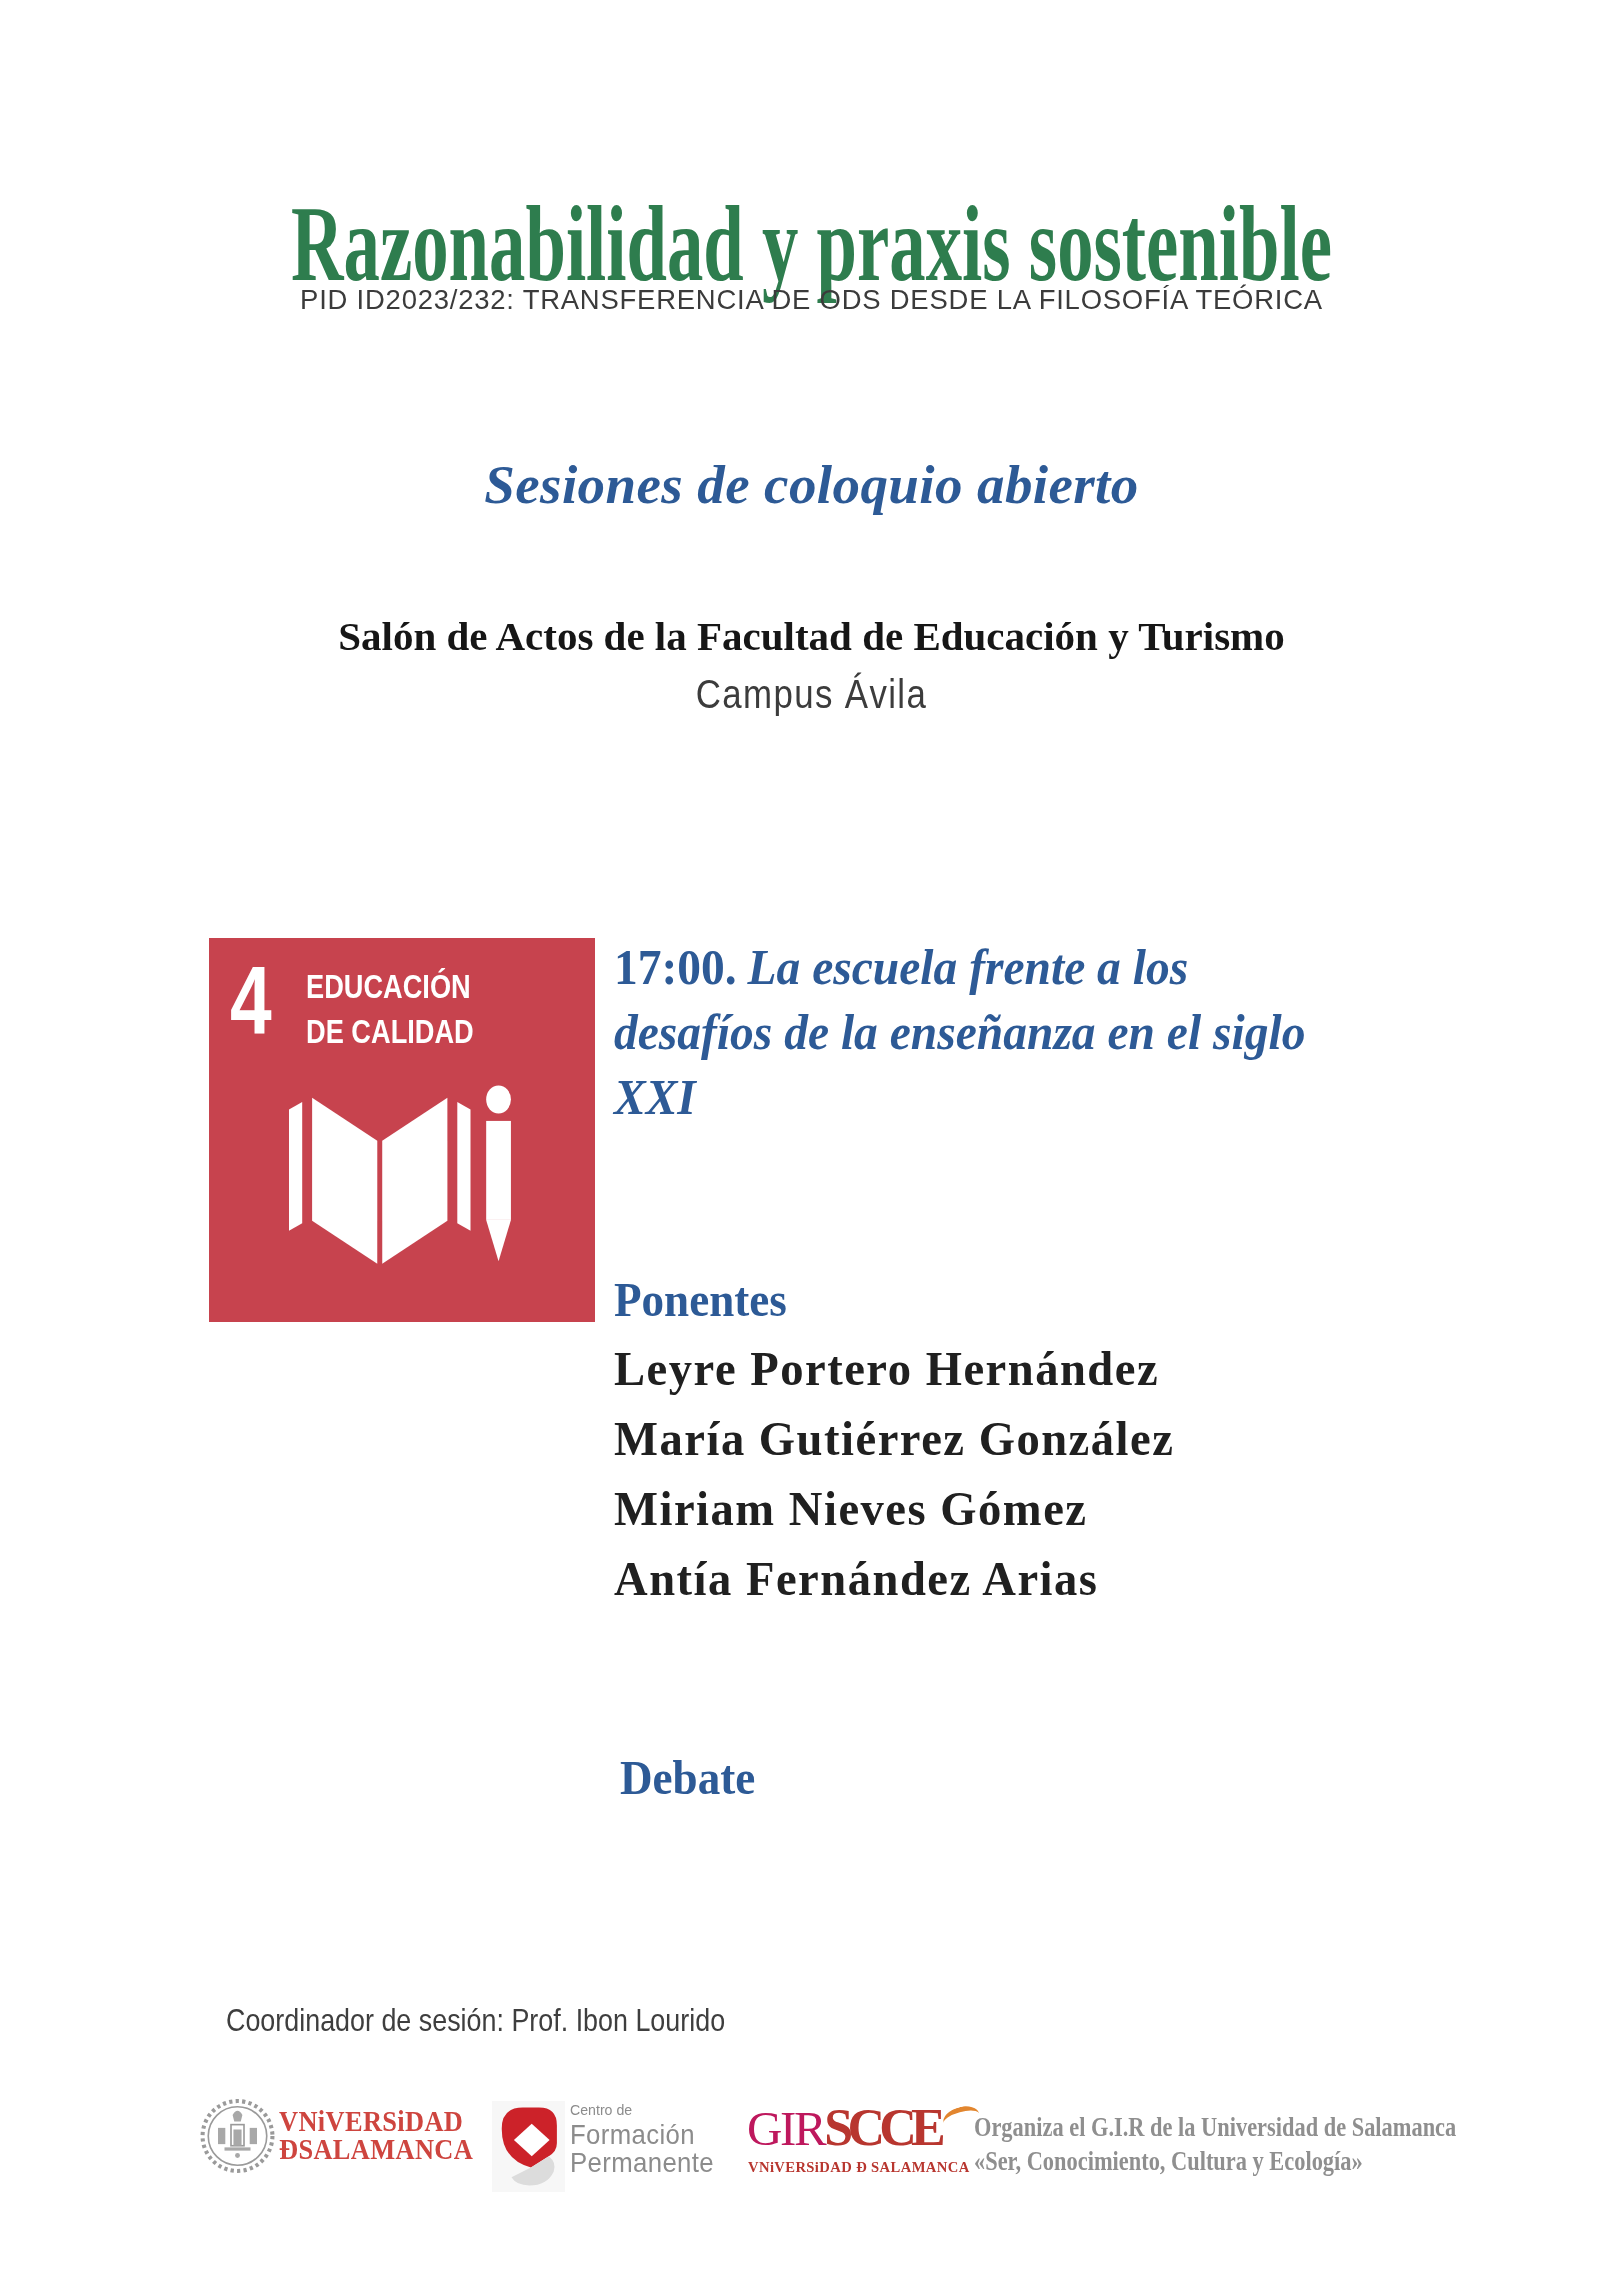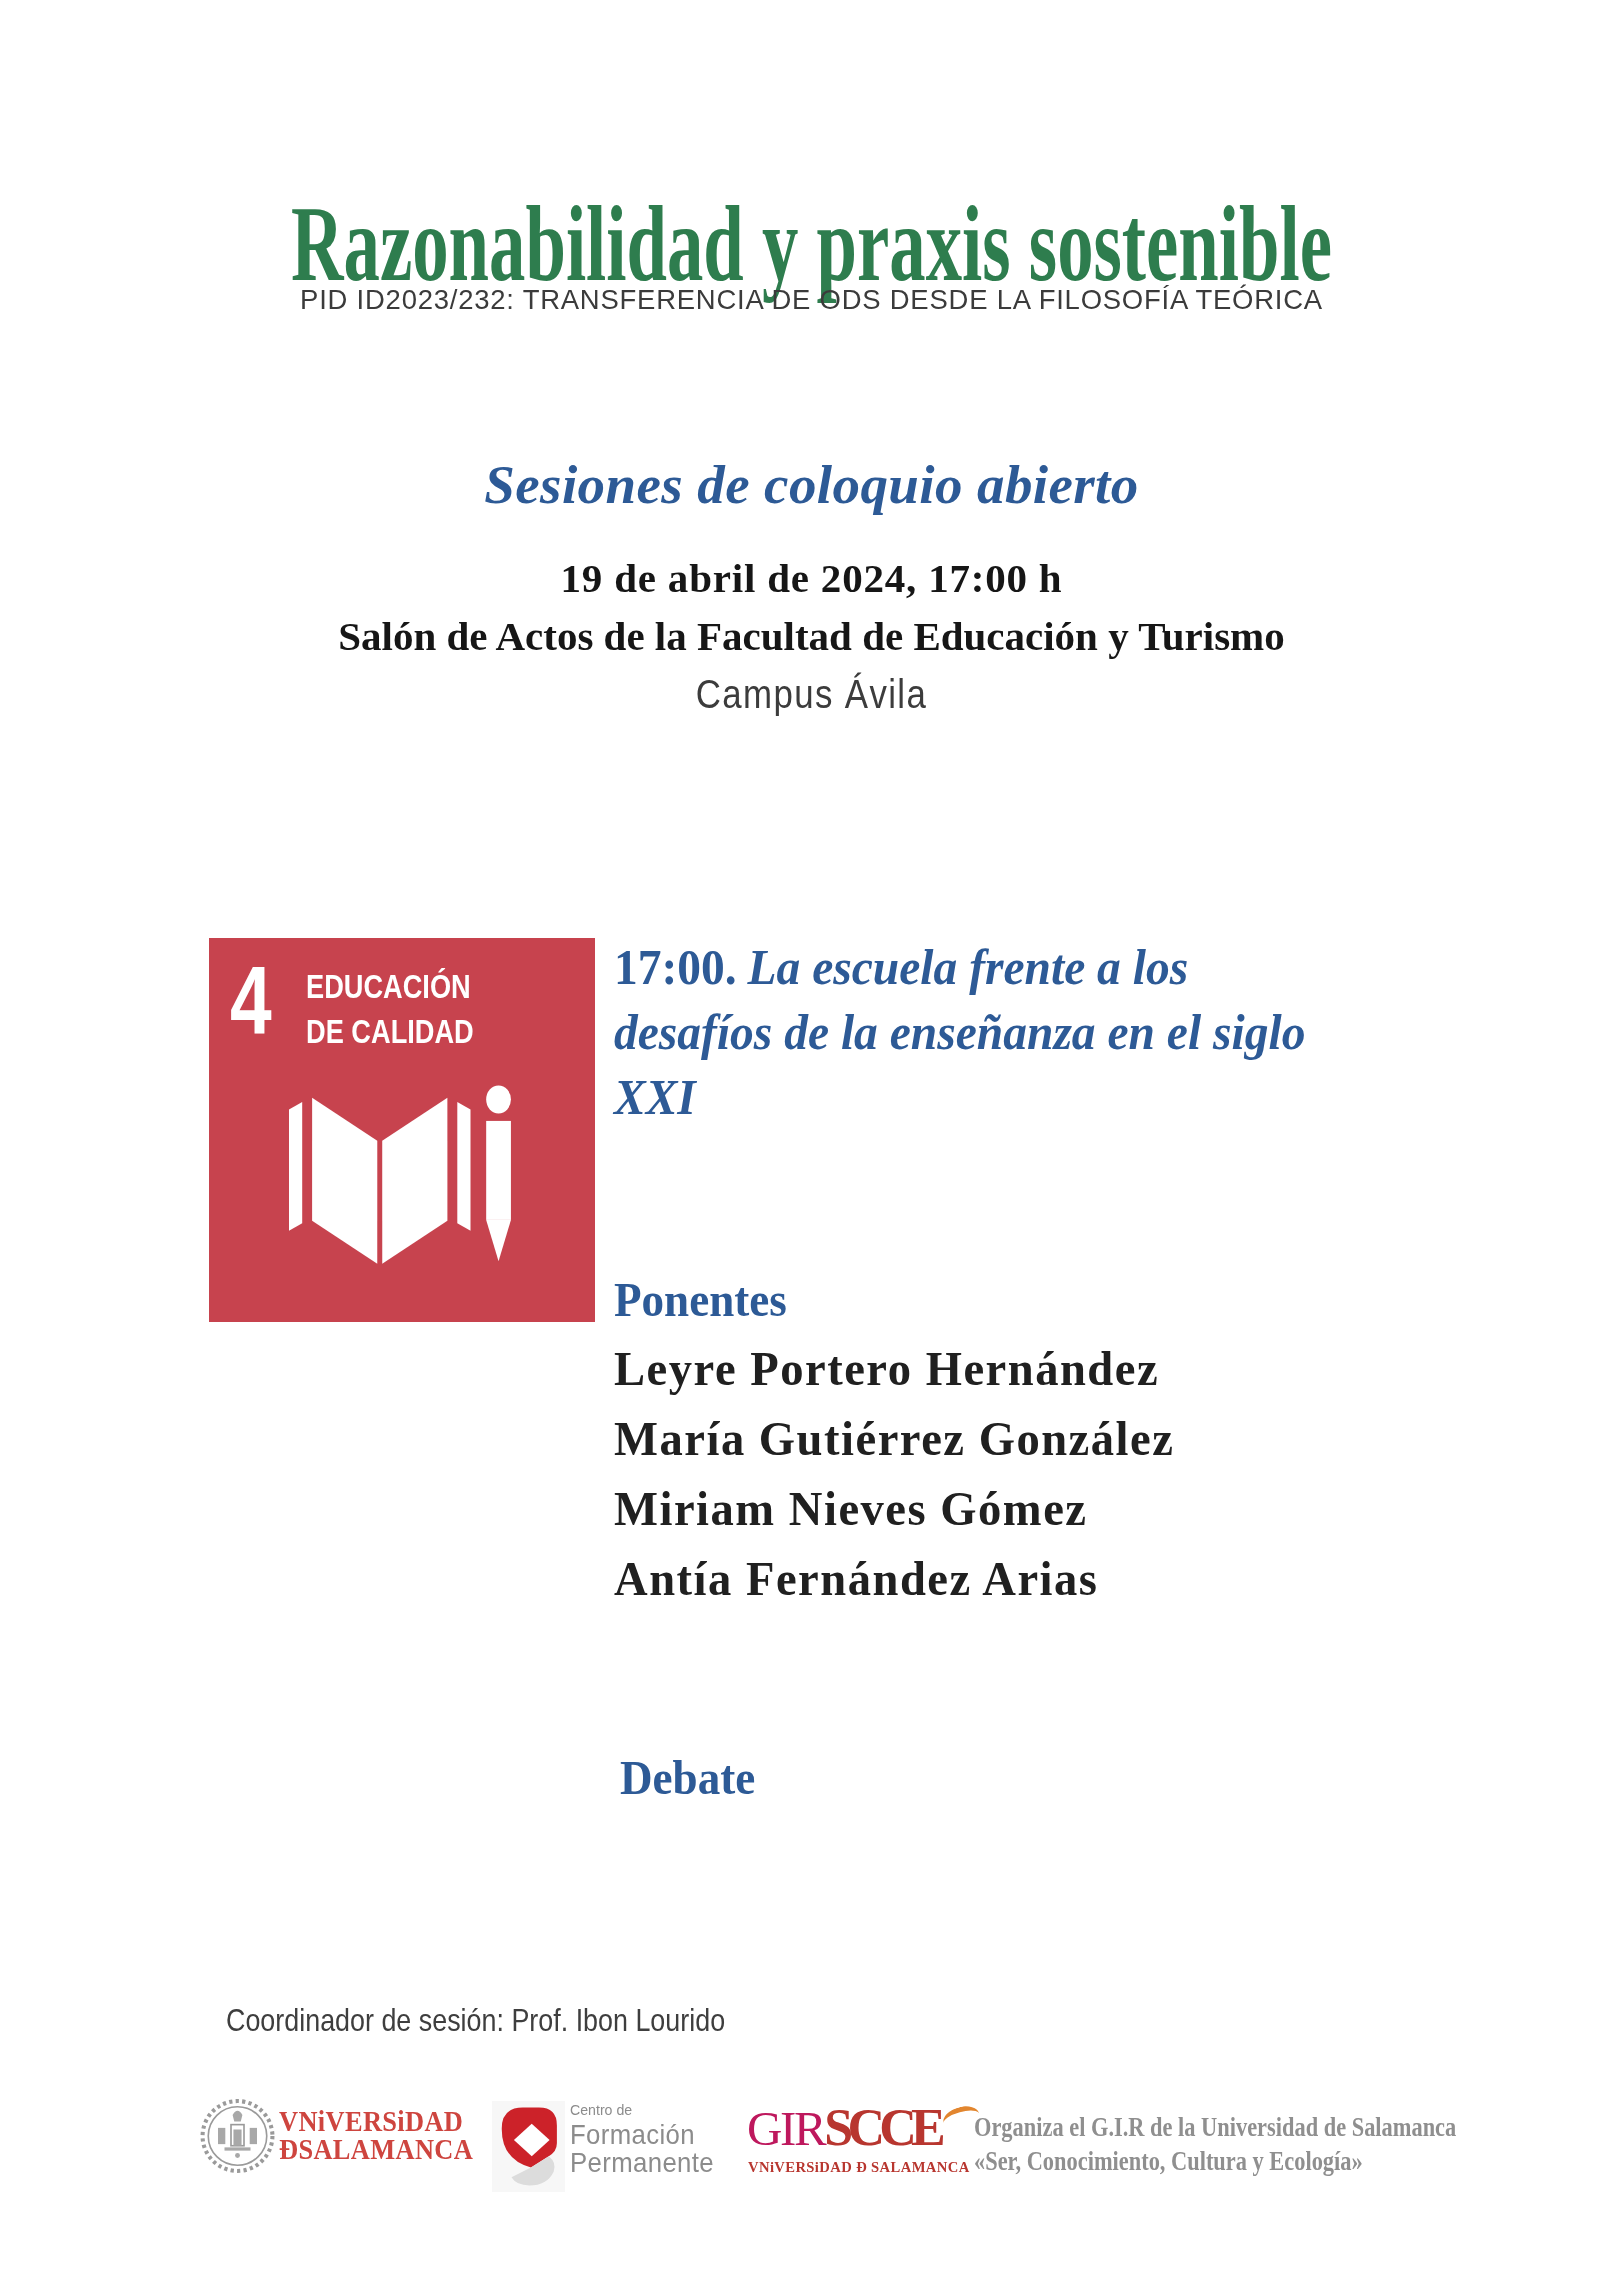--- a/index.html
+++ b/index.html
@@ -145,21 +145,20 @@
   }
 </style>
 </head>
 <body>
 
 <div class="page">
 
   <div class="abs center main-title">Razonabilidad y praxis sostenible</div>
   <div class="abs center subtitle">PID ID2023/232: TRANSFERENCIA DE ODS DESDE LA FILOSOFÍA TEÓRICA</div>
   <div class="abs center session-heading">Sesiones de coloquio abierto</div>
-  <div class="abs center event-datetime">19 de abril de 2024, 17:00 h</div>
   <div class="abs center event-venue">Salón de Actos de la Facultad de Educación y Turismo</div>
   <div class="abs center event-campus">Campus Ávila</div>
 
   <div class="abs sdg-card">
     <div class="sdg-number">4</div>
     <div class="sdg-label">
       <span>EDUCACIÓN</span><br>
       <span>DE CALIDAD</span>
     </div>
     <div class="sdg-art">

